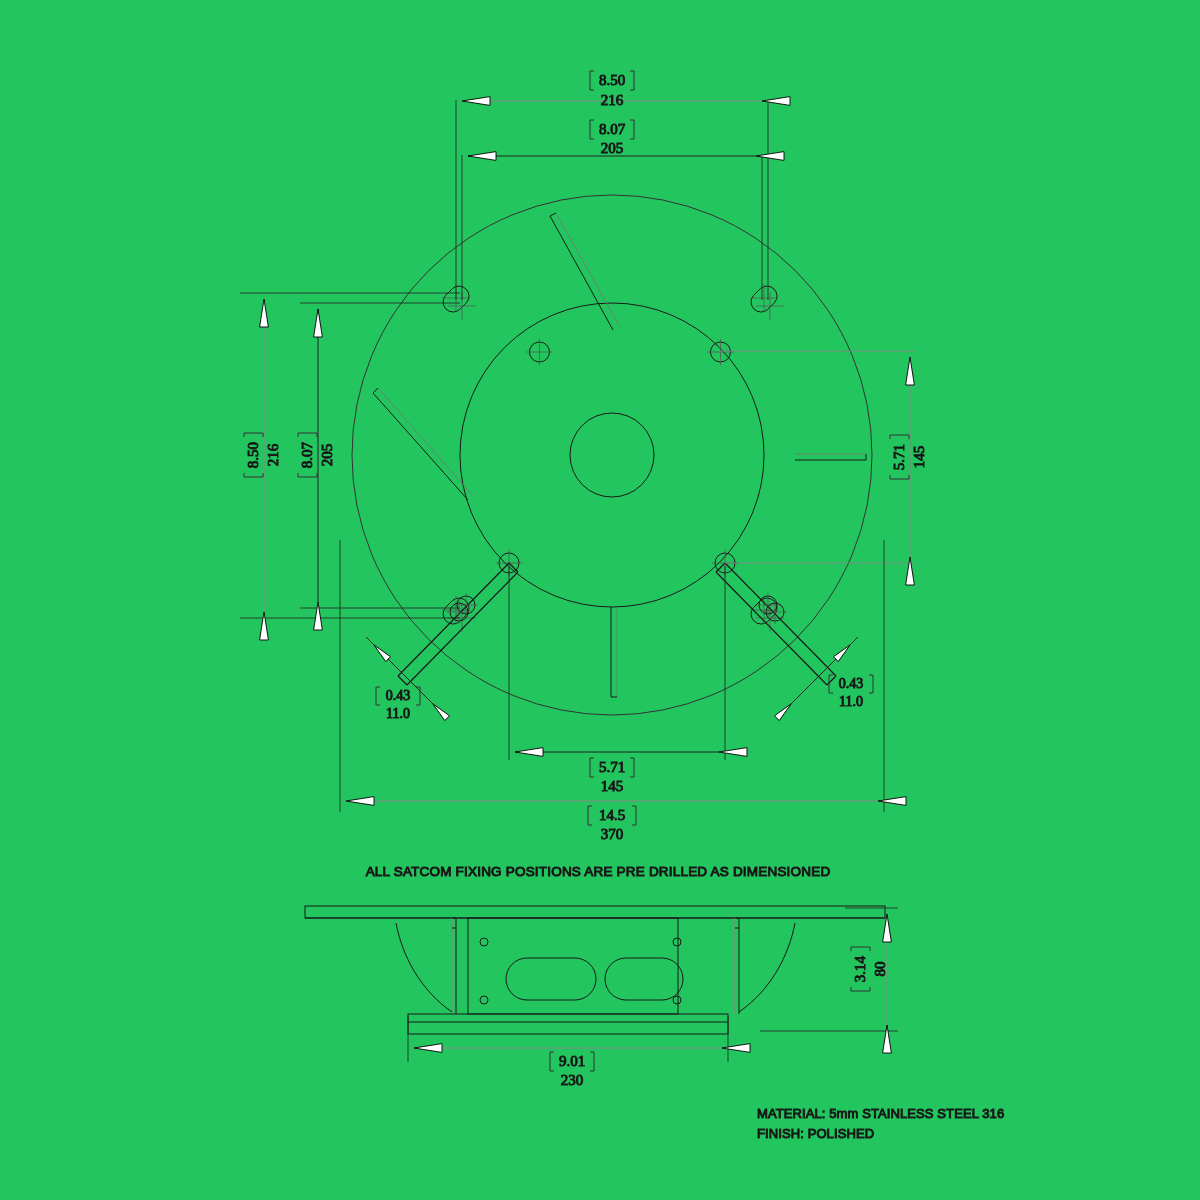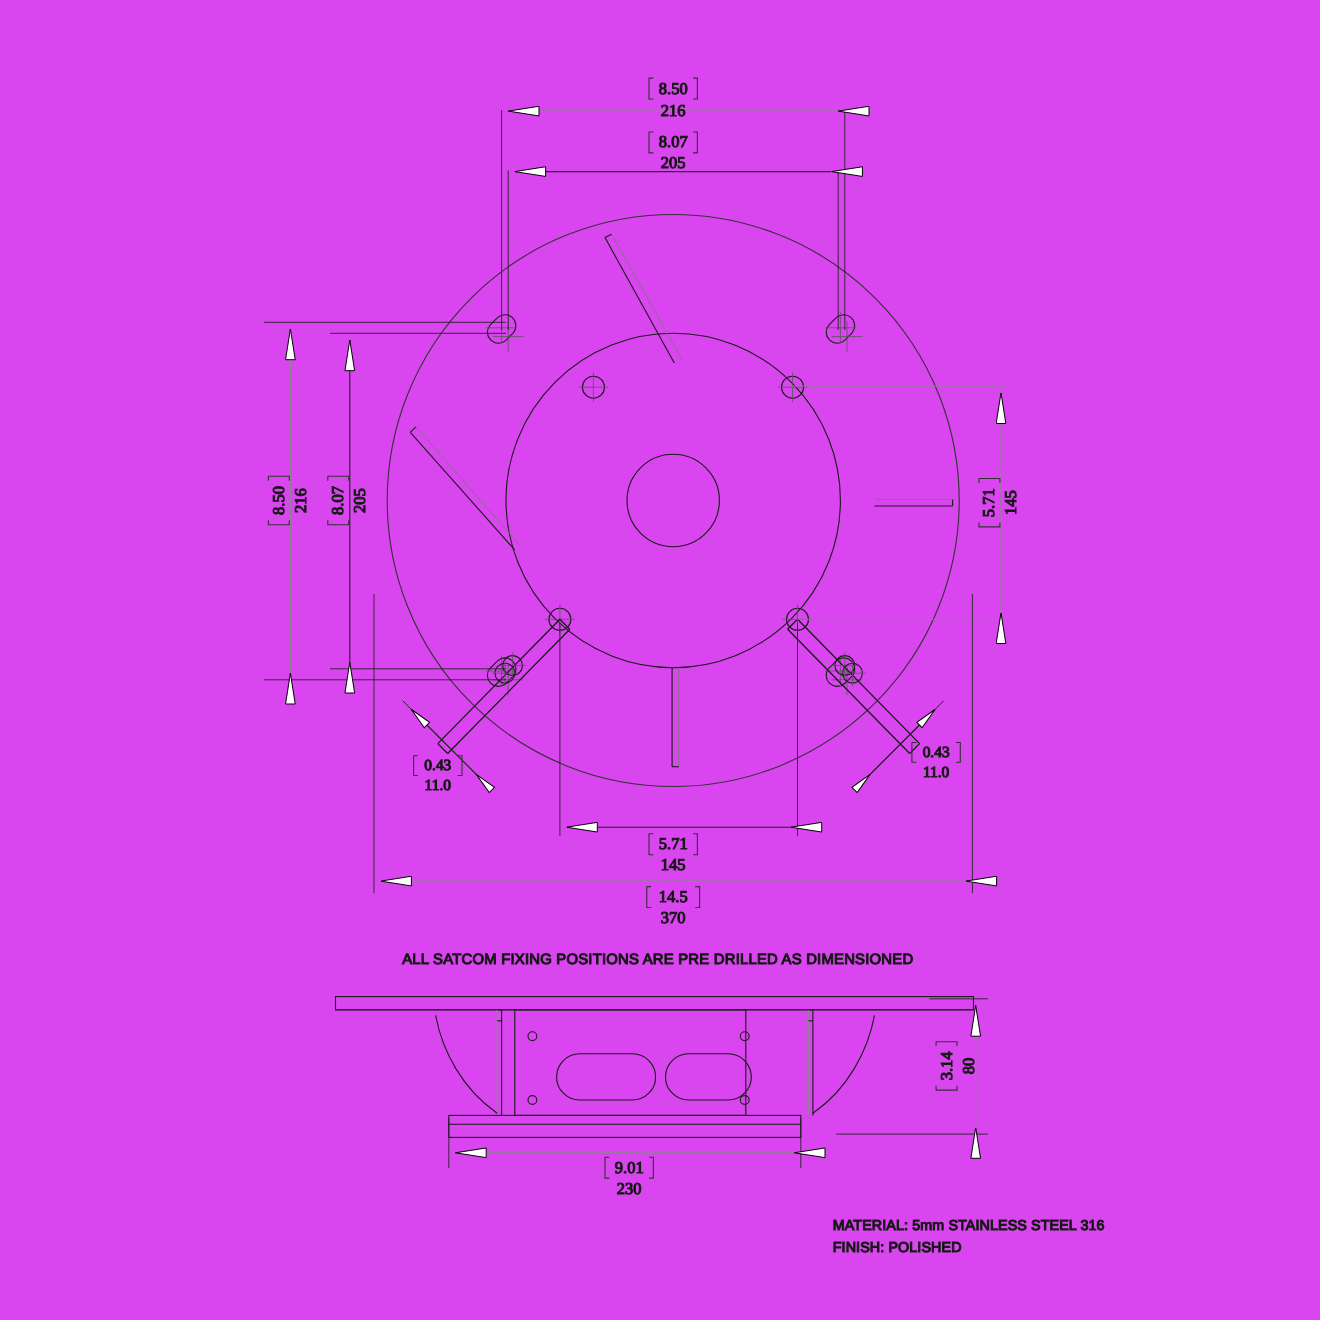--- a/index.html
+++ b/index.html
@@ -1,17 +1,17 @@
 <!DOCTYPE html>
 <html><head>
 <meta charset="utf-8">
 <style>
   html,body{margin:0;padding:0;background:#fff;}
   body{width:1200px;height:1200px;font-family:"Liberation Sans",sans-serif;color:#000;}
-  #sheet{position:relative;width:1200px;height:1200px;overflow:hidden;background:#d946ef;}
+  #sheet{position:relative;width:1200px;height:1200px;overflow:hidden;background:#22c55e;}
   svg{display:block;}
   .dimtxt{font-family:"Liberation Serif",serif;font-size:15px;fill:#000;}
   .dimtxt-sm{font-family:"Liberation Serif",serif;font-size:14px;fill:#000;}
   .notetxt{font-family:"Liberation Sans",sans-serif;font-size:13.5px;fill:#000;letter-spacing:.2px;}
   .mattxt{font-family:"Liberation Sans",sans-serif;font-size:13px;fill:#000;letter-spacing:.1px;}
 </style>
 </head>
 <body>
 
 <div id="sheet">

